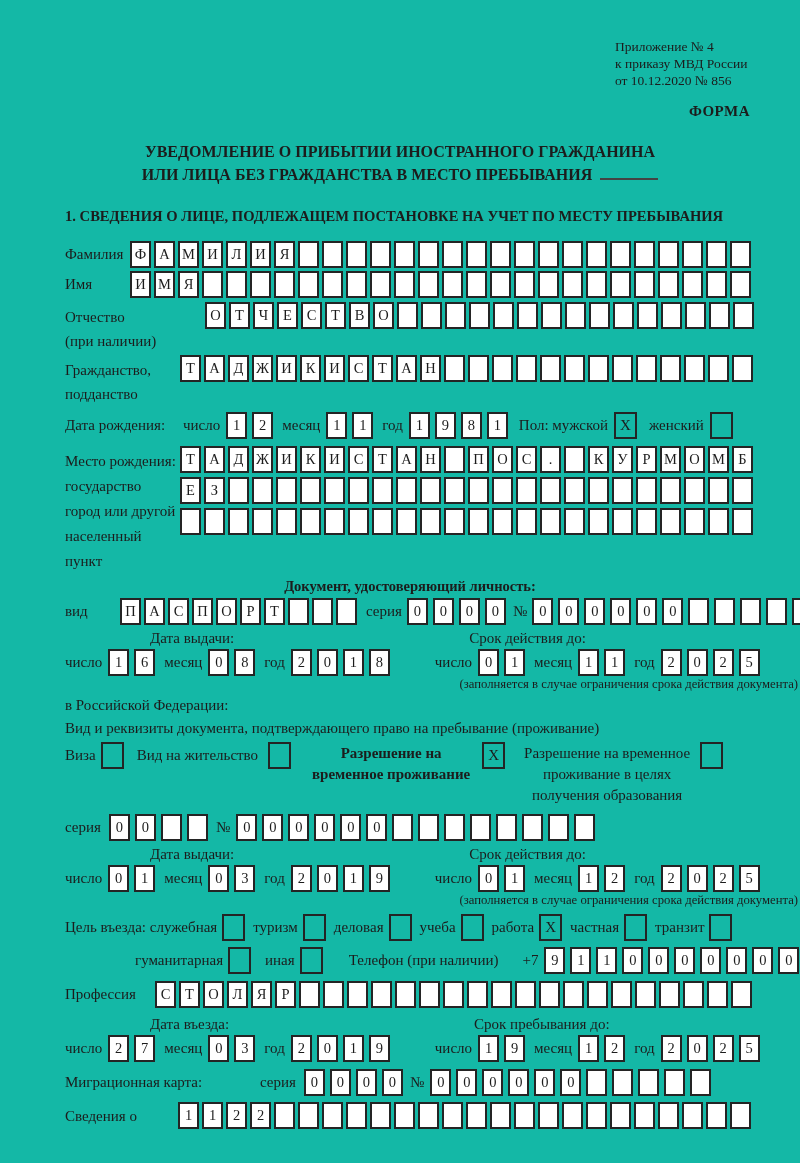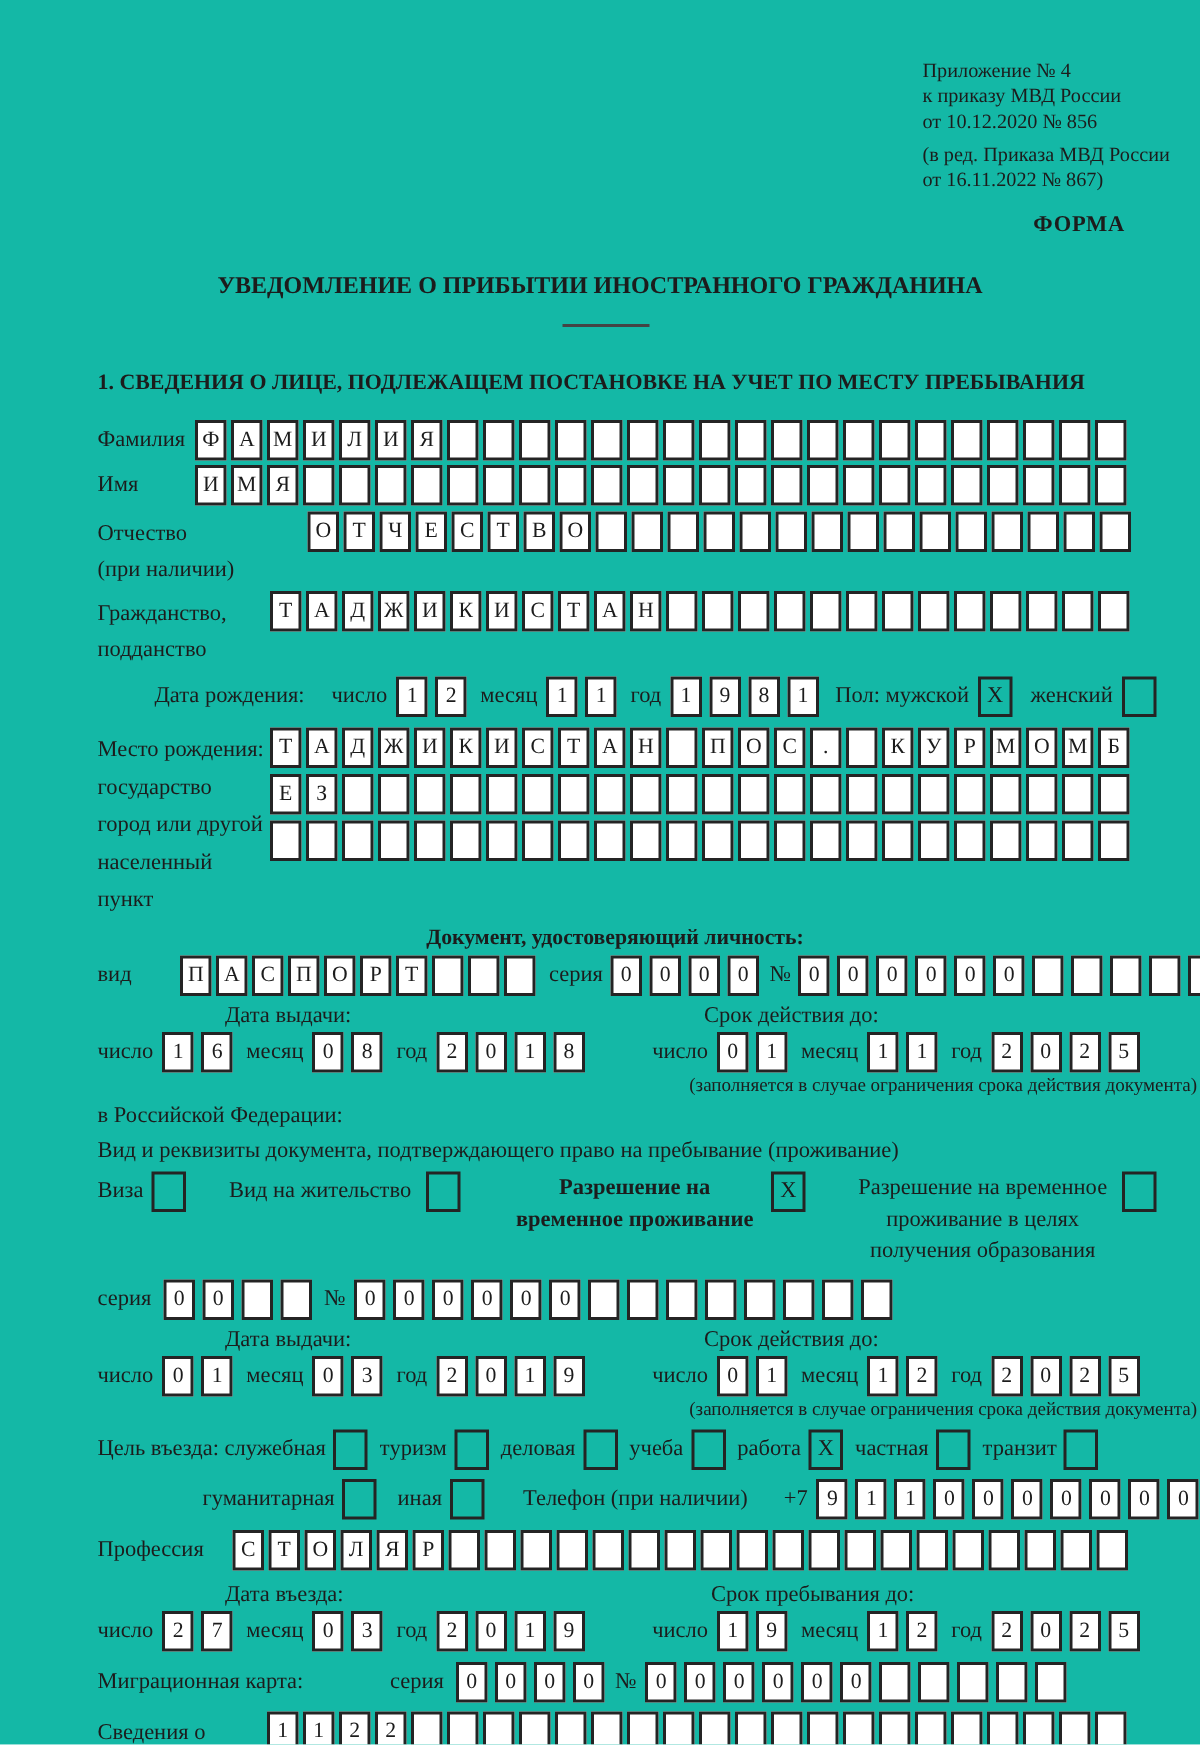--- a/index.html
+++ b/index.html
@@ -46,31 +46,27 @@
 </style>
 </head>
 <body>
 
 <div class="page">
 
   <div class="appendix">
     <div>Приложение № 4</div>
     <div>к приказу МВД России</div>
     <div>от 10.12.2020 № 856</div>
-    <div class="rev">
-      <div>(в ред. Приказа МВД России</div>
-      <div>от 16.11.2022 № 867)</div>
-    </div>
   </div>
 
   <div class="forma">ФОРМА</div>
 
   <div class="title">
     <div>УВЕДОМЛЕНИЕ О ПРИБЫТИИ ИНОСТРАННОГО ГРАЖДАНИНА</div>
-    <div><span class="blank-line"></span></div>
+    <div><span>ИЛИ ЛИЦА БЕЗ ГРАЖДАНСТВА В МЕСТО ПРЕБЫВАНИЯ</span><span class="blank-line"></span></div>
   </div>
 
   <div class="sec-heading">1. СВЕДЕНИЯ О ЛИЦЕ, ПОДЛЕЖАЩЕМ ПОСТАНОВКЕ НА УЧЕТ ПО МЕСТУ ПРЕБЫВАНИЯ</div>
 
   <div class="row" style="margin-top:16px;">
     <span class="lbl" style="width:65px;">Фамилия</span>
     <span class="cells">
         <span class="cell">Ф</span>
         <span class="cell">А</span>
         <span class="cell">М</span>
@@ -191,21 +187,21 @@
         <span class="cell"></span>
         <span class="cell"></span>
         <span class="cell"></span>
         <span class="cell"></span>
         <span class="cell"></span>
         <span class="cell"></span>
       </span>
   </div>
 
   <div class="row" style="margin-top:6px;">
-    <span class="lbl" style="width:118px;margin-left:38px;">Дата рождения:</span>
+    <span class="lbl" style="width:118px;">Дата рождения:</span>
     <span class="w">число</span>
     <span class="cells dcells">
         <span class="cell">1</span>
         <span class="cell">2</span>
       </span>
     <span class="w ml4">месяц</span>
     <span class="cells dcells">
         <span class="cell">1</span>
         <span class="cell">1</span>
       </span>
@@ -394,21 +390,21 @@
           <span class="cell">5</span>
         </span>
     </span>
   </div>
 
   <div class="note-right" style="margin-top:1px;">(заполняется в случае ограничения срока действия документа)</div>
 
   <div style="margin-top:5px;">в Российской Федерации:</div>
   <div style="margin-top:6px;">Вид и реквизиты документа, подтверждающего право на пребывание (проживание)</div>
 
-  <div class="row" style="margin-top:5px;gap:16px;">
+  <div class="row" style="margin-top:5px;">
     <span class="opt">
       <span class="olbl">Виза</span>
       <span class="chk"></span>
     </span>
     <span class="opt" style="margin-left:13px;">
       <span class="olbl" style="margin-right:10px;">Вид на жительство</span>
       <span class="chk"></span>
     </span>
     <span class="opt" style="margin-left:16px;">
       <span class="opt-center" style="width:168px;font-weight:bold;">Разрешение на временное проживание</span>

